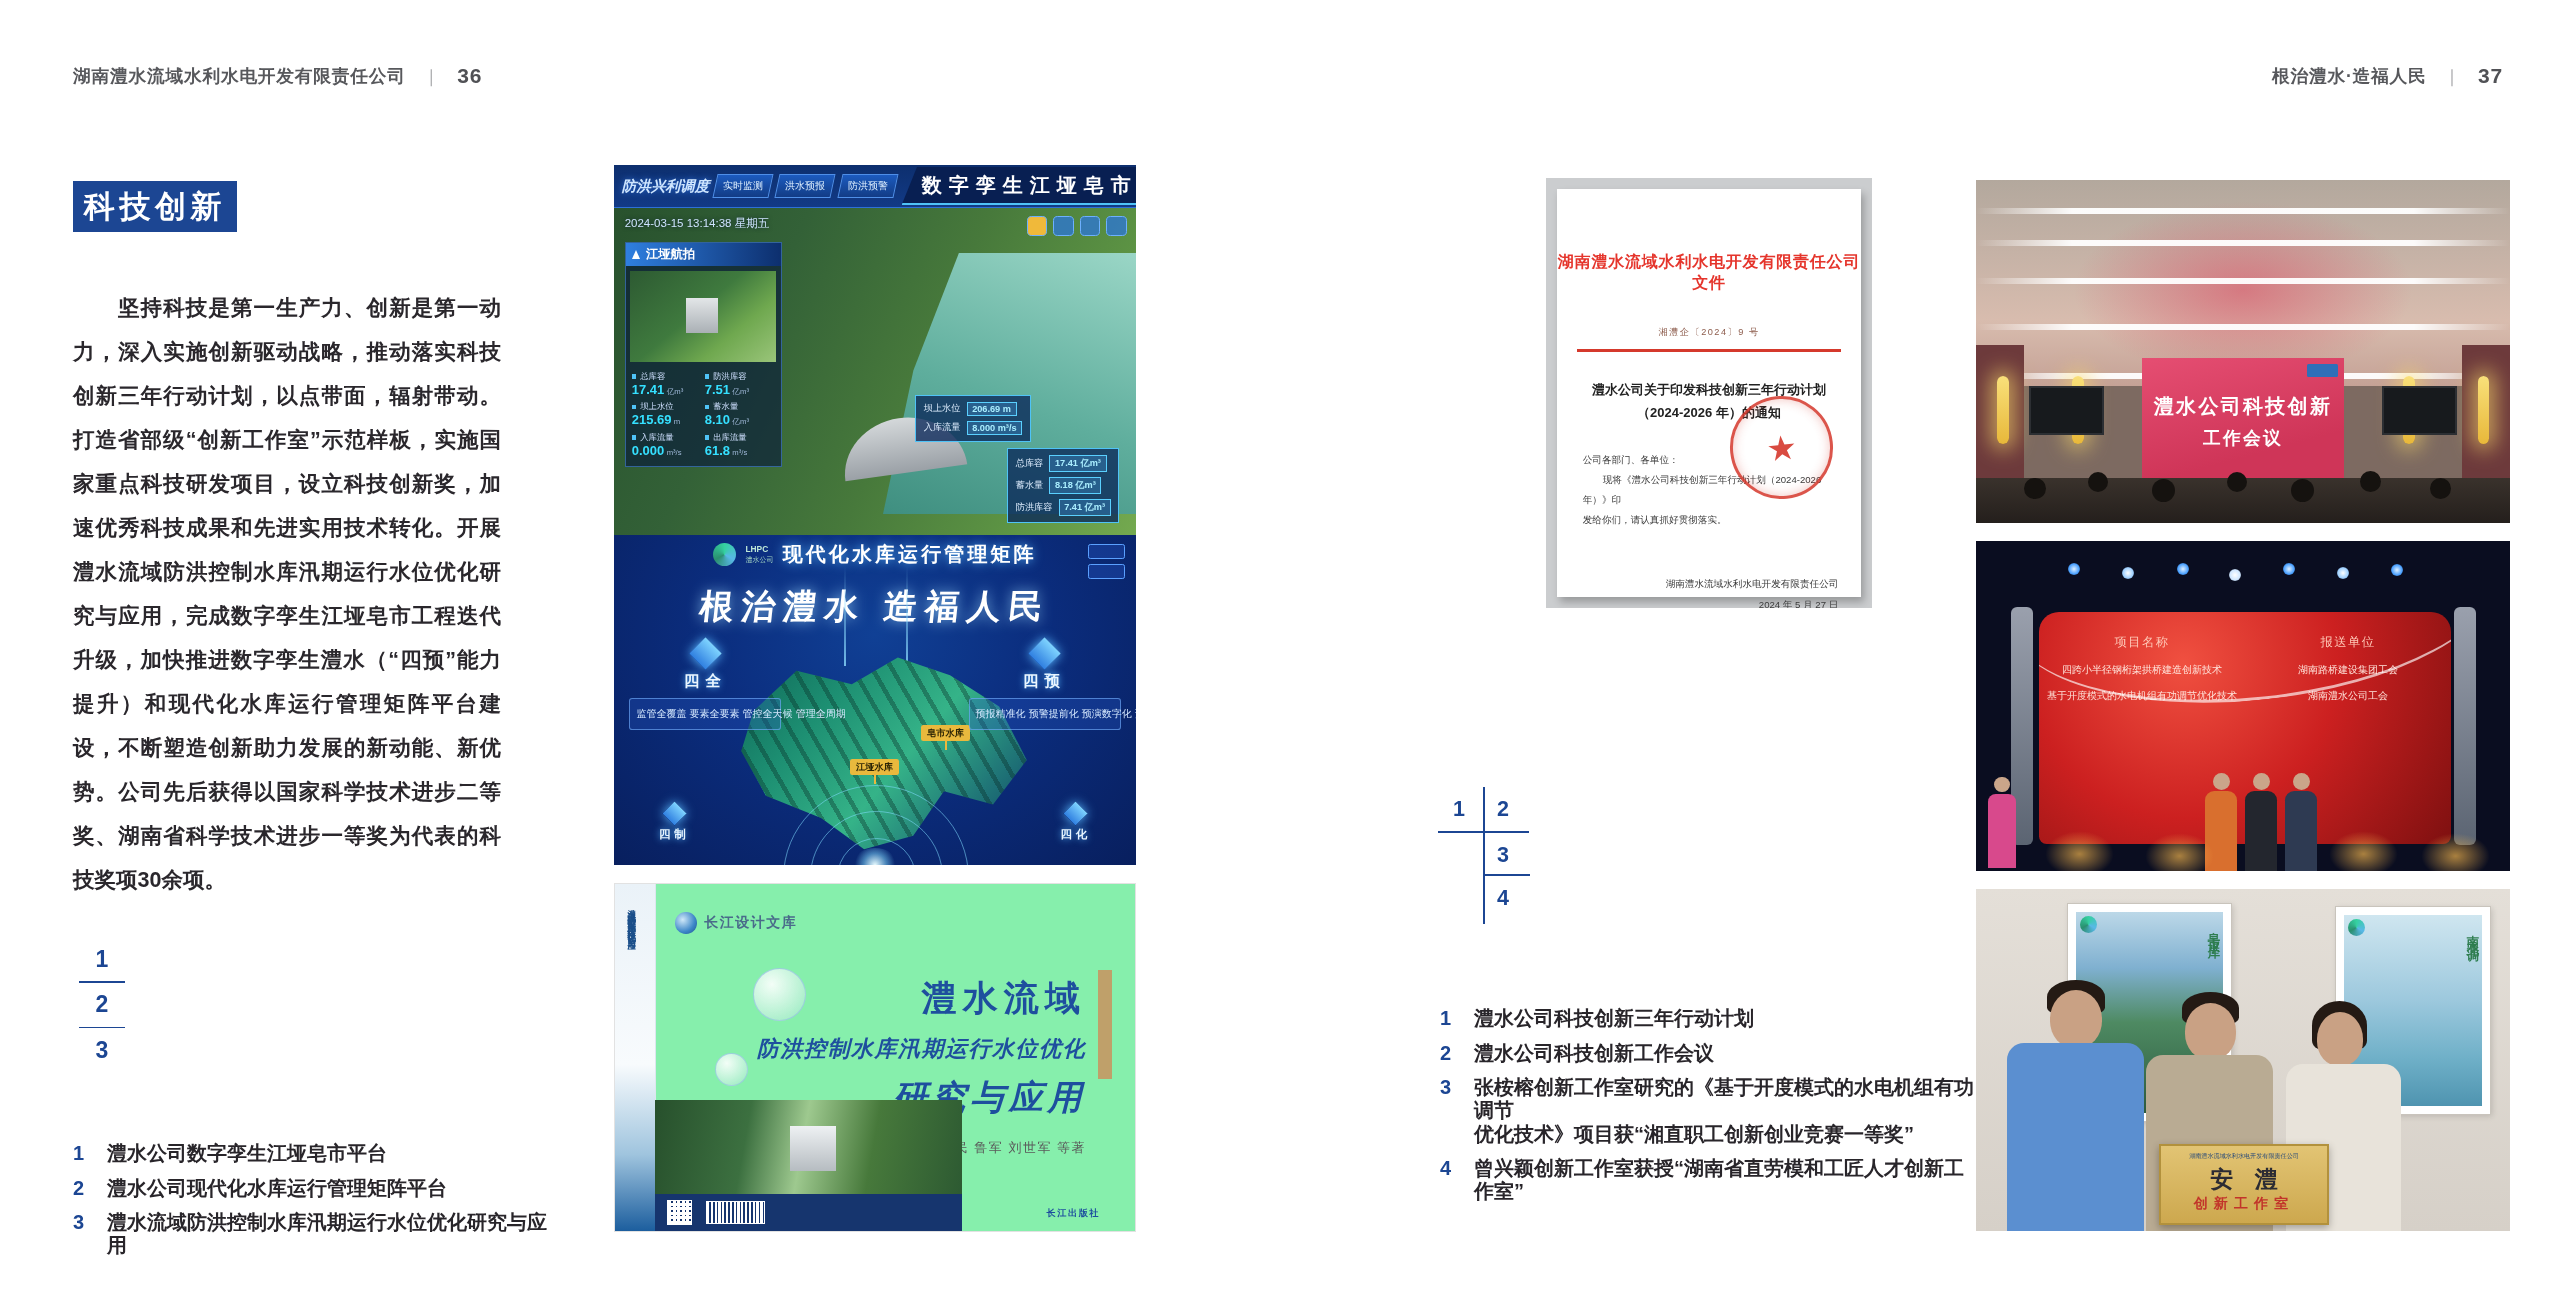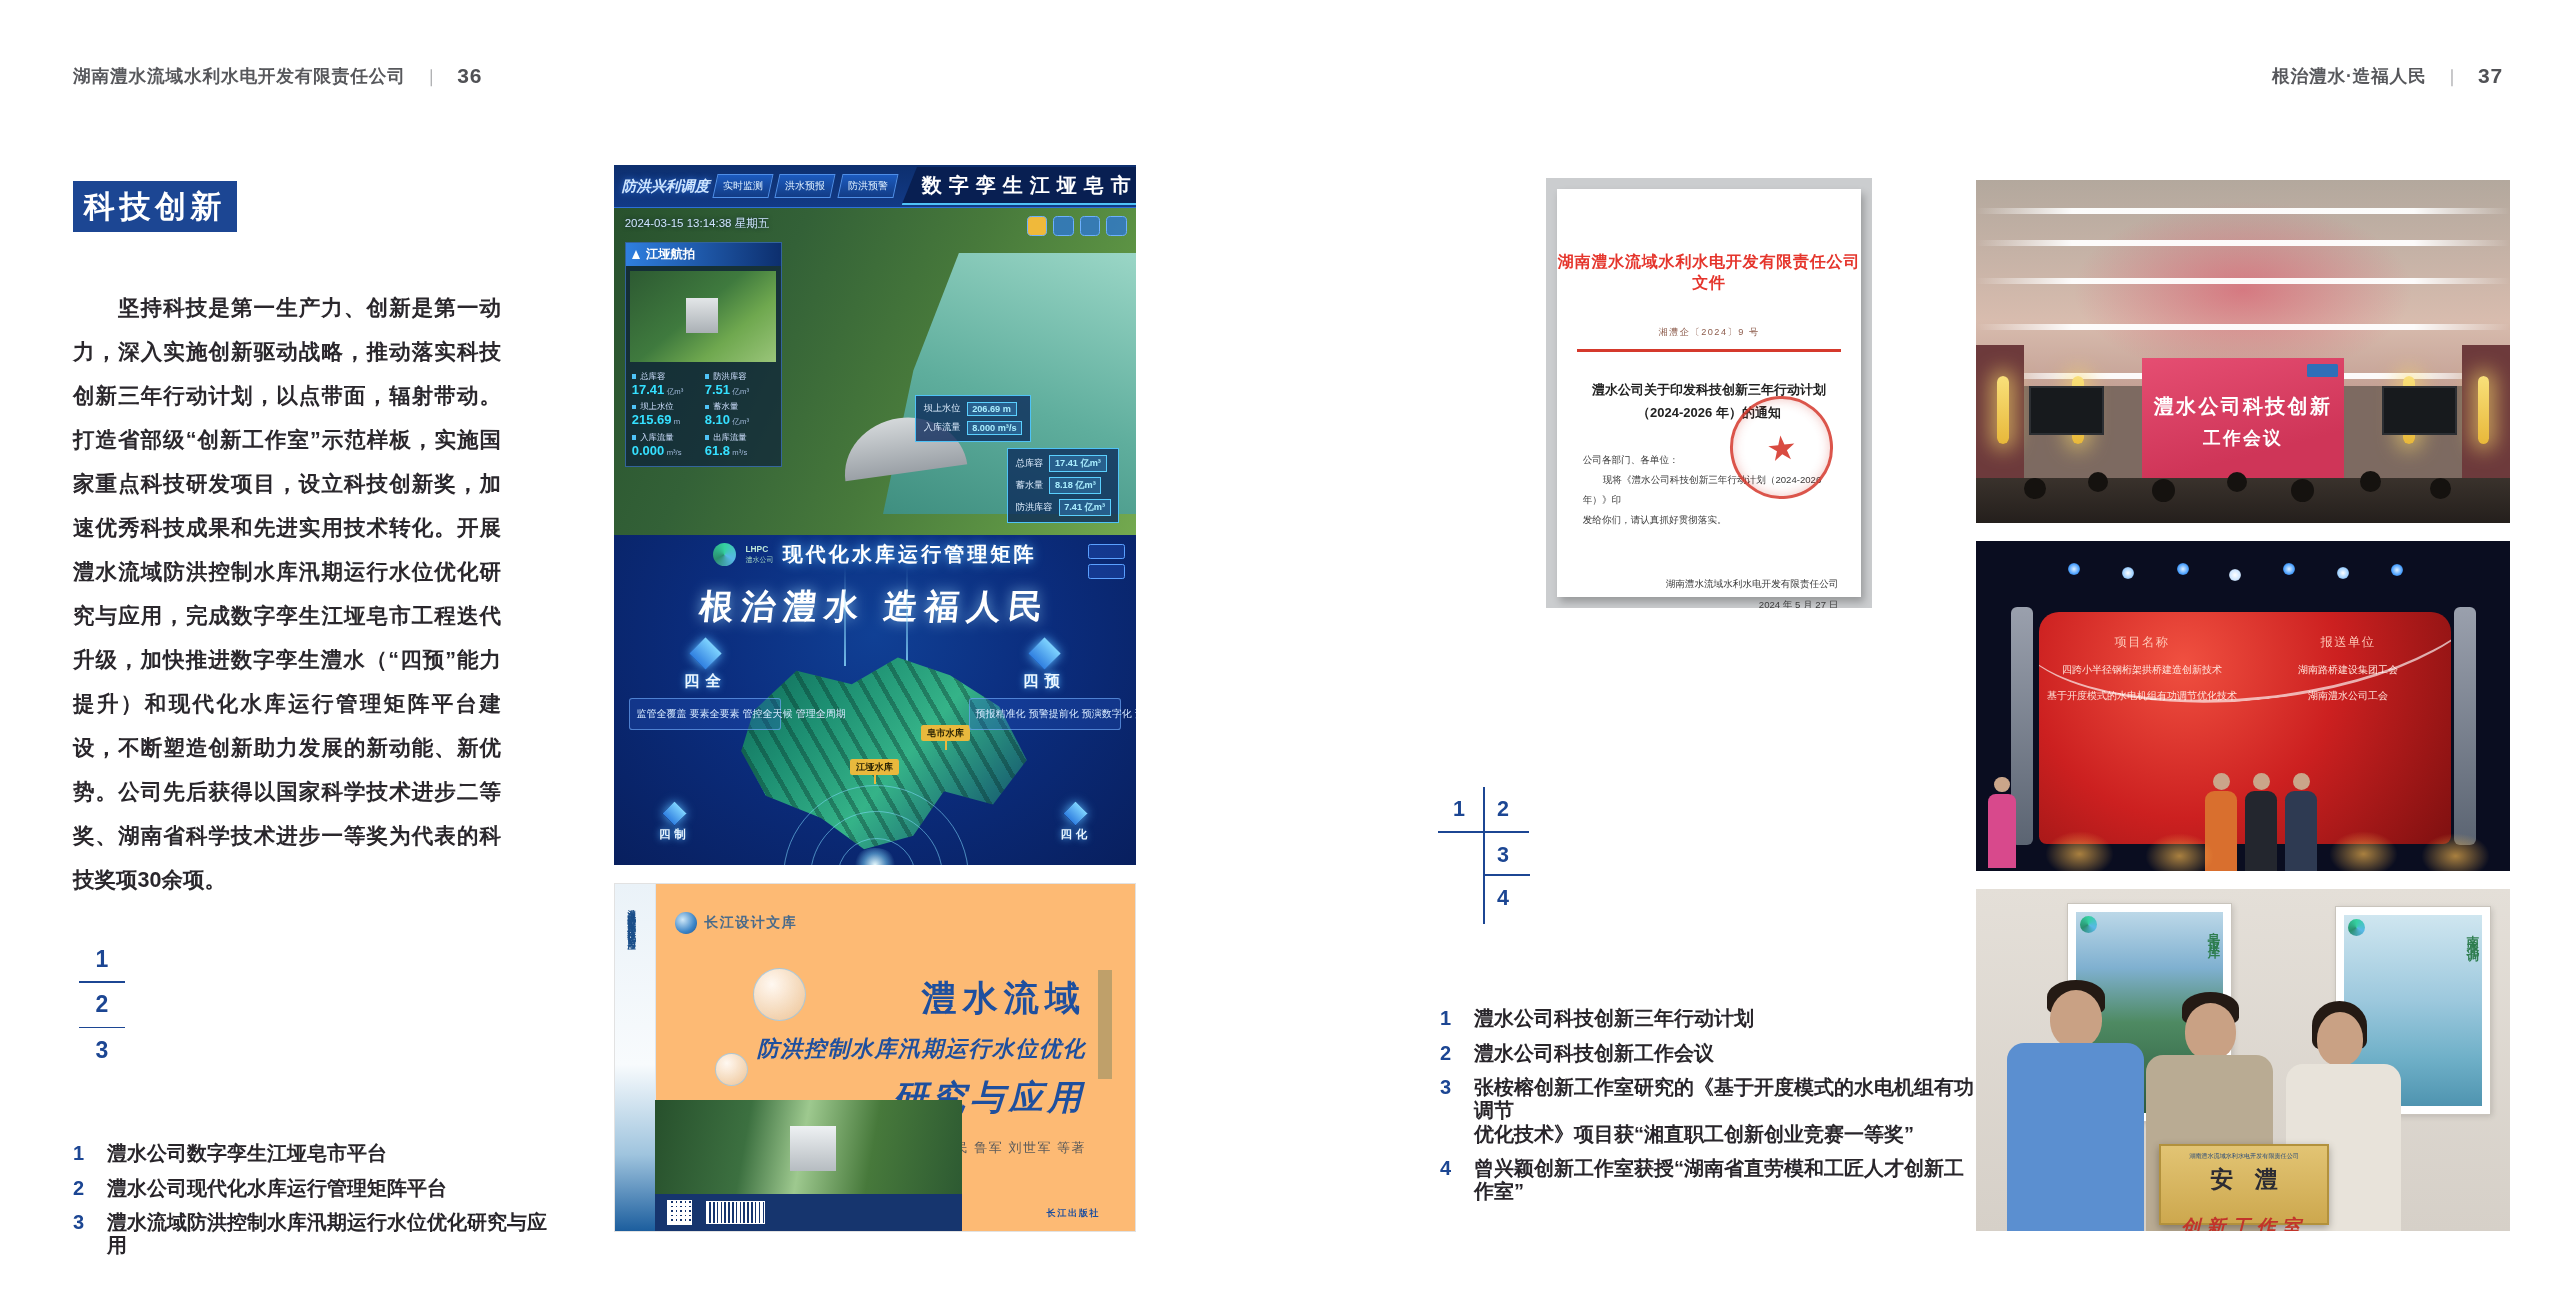--- a/index.html
+++ b/index.html
@@ -85,21 +85,21 @@
   .f2-box{width:138px;background:rgba(40,90,200,.30);border:0.8px solid rgba(120,180,255,.6);border-radius:3.1px;
           display:grid;grid-template-columns:1fr 1fr 1fr 1fr;gap:4.6px 3.1px;padding:7.7px 6.1px;}
   .f2-it{color:#d6e9ff;font-size:10px;text-align:center;white-space:nowrap;}
   .f2-mini{display:flex;flex-direction:column;align-items:center;gap:4.6px;}
   .f2-mini .f2-dia{width:17px;height:17px;}
   .f2-mini .f2-sl{font-size:11.5px;letter-spacing:3.8px;}
   .f2-ring{position:absolute;border:0.8px solid rgba(130,220,255,.55);border-radius:50%;}
   .f2-core{position:absolute;background:radial-gradient(circle,#e8fbff 0%,rgba(130,220,255,.5) 40%,transparent 70%);border-radius:50%;}
 
   
-  .f3{background:#fdba74;border:0.8px solid #e2e2e2;box-sizing:border-box;}
+  .f3{background:#86efac;border:0.8px solid #e2e2e2;box-sizing:border-box;}
   .f3-spine{left:0;top:0;width:40px;height:100%;
             background:linear-gradient(180deg,#eaf2f8 0%,#f8fbfd 52%,#9fc4de 78%,#1c5e9e 100%);
             border-right:0.8px solid #dde6ee;}
   .f3-spinetxt{position:absolute;left:10.7px;top:18.4px;writing-mode:vertical-rl;font-size:8.4px;color:#1b4f8a;font-weight:bold;letter-spacing:1.5px;}
   .f3-series{left:60px;top:28px;display:flex;align-items:center;gap:7.7px;}
   .f3-slogo{width:21.5px;height:21.5px;border-radius:50%;background:radial-gradient(circle at 35% 35%,#cfe8f8,#3d86c8 60%,#1b4f8a);}
   .f3-sname{font-size:14px;font-weight:bold;color:#4a6b8a;letter-spacing:1.5px;}
   .bubble{position:absolute;border-radius:50%;border:1.5px solid rgba(150,195,225,.75);
           background:radial-gradient(circle at 35% 30%,rgba(255,255,255,.9),rgba(190,220,240,.25));}
   .f3-tan{right:23px;top:86px;width:14px;height:109px;background:#bfa06a;}
@@ -181,21 +181,21 @@
   .pl-img2{position:absolute;inset:7.7px;background:linear-gradient(180deg,#cfe6f0 0%,#9cc8dd 45%,#6fb0c8 75%,#4f94b0 100%);}
   .pl-logo{position:absolute;left:12.3px;top:12.3px;width:17px;height:17px;border-radius:50%;background:conic-gradient(#35d0a0,#59b8e8,#2a8f6f,#35d0a0);}
   .pl-vtxt{position:absolute;right:9.2px;top:18.4px;writing-mode:vertical-rl;color:#2e7d4f;font-size:12.3px;font-weight:bold;letter-spacing:4.6px;}
   .pl-person{position:absolute;border-radius:17px 17px 0 0;}
   .pl-head{position:absolute;border-radius:50% 50% 46% 46%;background:#c9a184;}
   .pl-hair{position:absolute;border-radius:50% 50% 20% 20%;background:#241a14;}
   .pl-plaque{position:absolute;background:linear-gradient(#e2c474,#cda84e);border:2.3px solid #b2913c;
              box-shadow:0 3.1px 7.7px rgba(0,0,0,.3);display:flex;flex-direction:column;align-items:center;}
   .pl-org{margin-top:6.1px;font-size:6.1px;color:#274a7a;white-space:nowrap;}
   .pl-name{margin-top:3.1px;font-size:23px;font-weight:bold;color:#2b2b33;letter-spacing:21.5px;text-indent:21.5px;}
-  .pl-lab{margin-top:19px;font-size:19px;font-weight:bold;color:#c2342a;letter-spacing:6.1px;font-style:italic;}
+  .pl-lab{margin-top:0;font-size:14px;font-weight:bold;color:#c2342a;letter-spacing:6.1px;}
 </style>
 </head>
 <body>
 
 <div class="spread">
 
   <div class="abs pg-header" style="left:73px;">
     <span>湖南澧水流域水利水电开发有限责任公司</span>
     <span class="sep">｜</span>
     <span class="pgnum">36</span>

